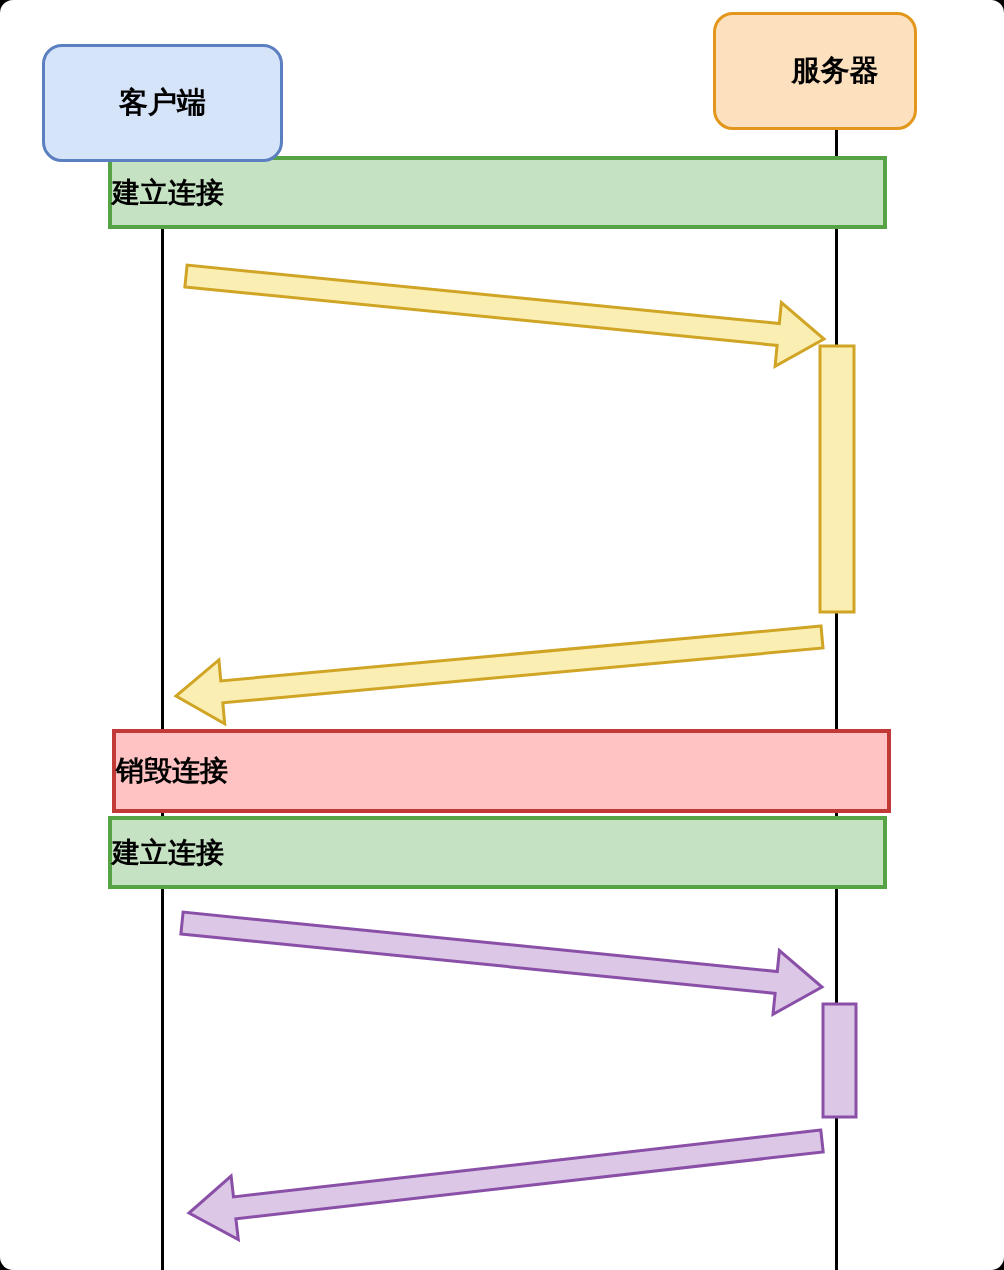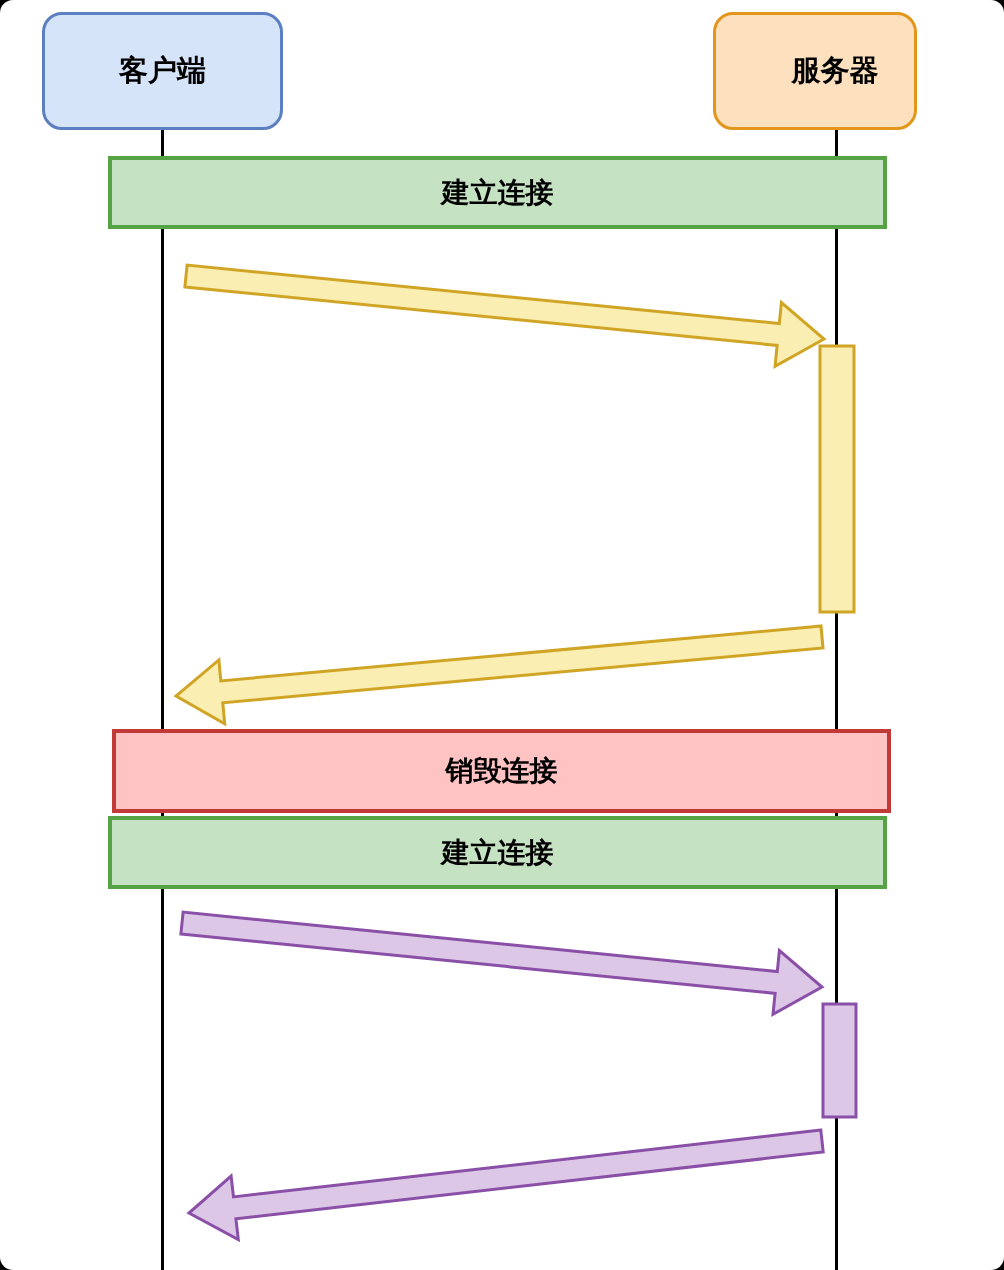--- a/index.html
+++ b/index.html
@@ -41,37 +41,37 @@
     font-size: 29px;
     font-weight: 600;
     color: #000;
     z-index: 5;
   }
   .actor.client {
     left: 42px;
     width: 241px;
     background: var(--client-fill, #D6E4F9);
     border-color: var(--client-stroke, #5B7FC0);
+    margin-top: 32px;
   }
   .actor.server {
     left: 713px;
     width: 204px;
     background: var(--server-fill, #FDE0BE);
     border-color: var(--server-stroke, #E2971C);
     padding-left: 40px;
   }
 
   
   .banner {
     position: absolute;
     box-sizing: border-box;
     border: 4px solid;
     display: flex;
     align-items: center;
-    justify-content: center;
     font-size: 28px;
     font-weight: 600;
     color: #000;
     z-index: 2;
   }
   .banner.green-1 {
     left: 108px; top: 156px; width: 779px; height: 73px;
     background: var(--green-fill, #C5E2C2);
     border-color: var(--green-stroke, #56A345);
   }

